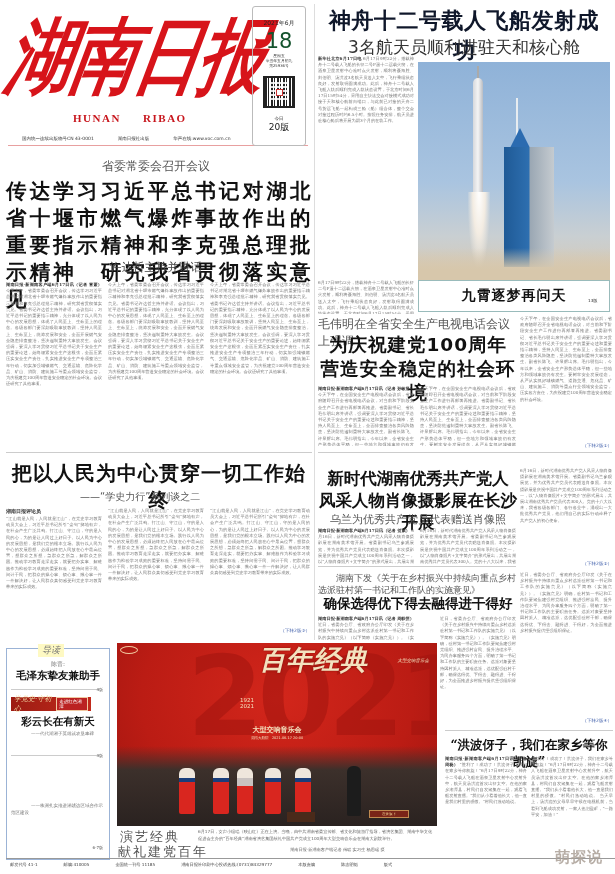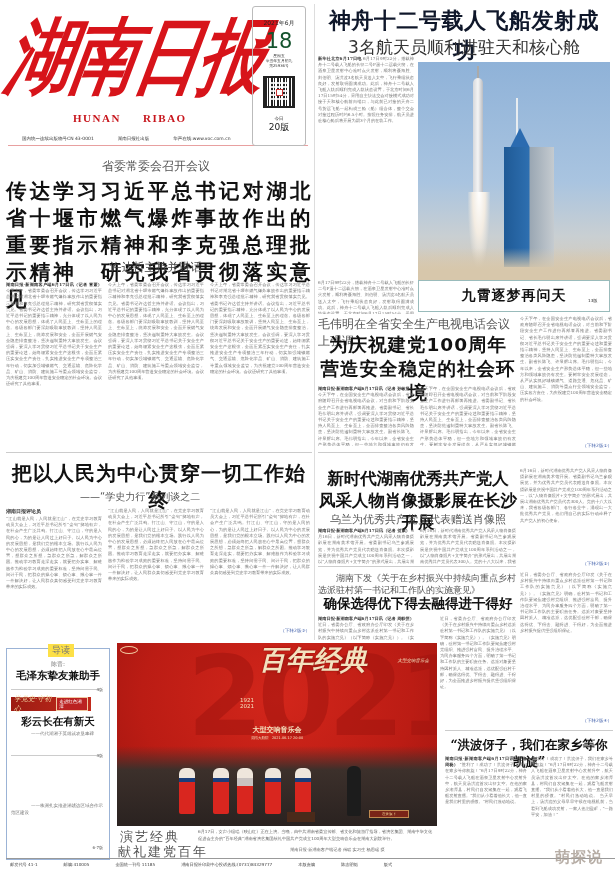--- a/index.html
+++ b/index.html
@@ -61,21 +61,21 @@
   .photo-h1 { left: 318px; top: 468px; width: 200px; text-align: center; font-weight: bold; font-size: 16.5px; color: #111; line-height: 22px; }
   .photo-h2 { left: 318px; top: 490px; width: 200px; text-align: center; font-weight: bold; font-size: 16.5px; color: #111; line-height: 22px; }
   .photo-sub { left: 318px; top: 512px; width: 200px; text-align: center; font-size: 11px; color: #555; }
 
   
   .rural-kicker { left: 318px; top: 572px; width: 200px; font-size: 9px; color: #555; line-height: 12px; text-indent: 18px; }
   .rural-head { left: 318px; top: 595px; width: 200px; text-align: center; font-weight: bold; font-size: 13.5px; color: #111; }
 
   
   .guide { left: 6px; top: 648px; width: 104px; height: 212px; border: 1px solid #9bb3d6; }
-  .guide-label { left: 48px; top: 644px; background: #fde047; padding: 0 4px; font-size: 9px; color: #777; }
+  .guide-label { left: 38px; top: 644px; background: #fef9c3; padding: 0 4px; font-size: 9px; color: #777; font-style: italic; }
   .guide .g-kicker { position: absolute; left: 0; top: 11px; width: 100%; text-align: center; font-size: 6px; color: #777; }
   .guide .g-head1 { position: absolute; left: 0; top: 20px; width: 100%; text-align: center; font-weight: bold; font-size: 10.5px; color: #111; }
   .guide .g-pg { position: absolute; right: 6px; font-size: 4px; color: #555; }
   .guide .g-rule { position: absolute; left: 4px; right: 10px; height: 1px; background: #ccc; }
   .guide .g-banner { position: absolute; left: 4px; top: 48px; width: 80px; height: 14px; background: linear-gradient(90deg,#9d1c13,#c12a1b); display: flex; align-items: center; justify-content: space-between; padding: 0 3px; }
   .guide .g-banner .bt { font-family: "DejaVu Serif", serif; font-style: italic; color: #f2d8a4; font-size: 7px; }
   .guide .g-banner .bs { color: #fff; font-size: 4.5px; background: #b22; padding: 1px 2px; border: 1px solid #f0c8a0; }
   .guide .g-head2 { position: absolute; left: 0; top: 66px; width: 100%; text-align: center; font-weight: bold; font-size: 10.5px; color: #111; }
   .guide .g-sub2 { position: absolute; left: 4px; top: 82px; width: 94px; font-size: 4.5px; color: #777; line-height: 6.5px; text-indent: 20px; }
   .guide .g-head3 { position: absolute; left: 0; top: 122px; width: 100%; text-align: center; font-family: "DejaVu Serif", serif; font-weight: bold; font-size: 10.5px; line-height: 14px; color: #111; }

